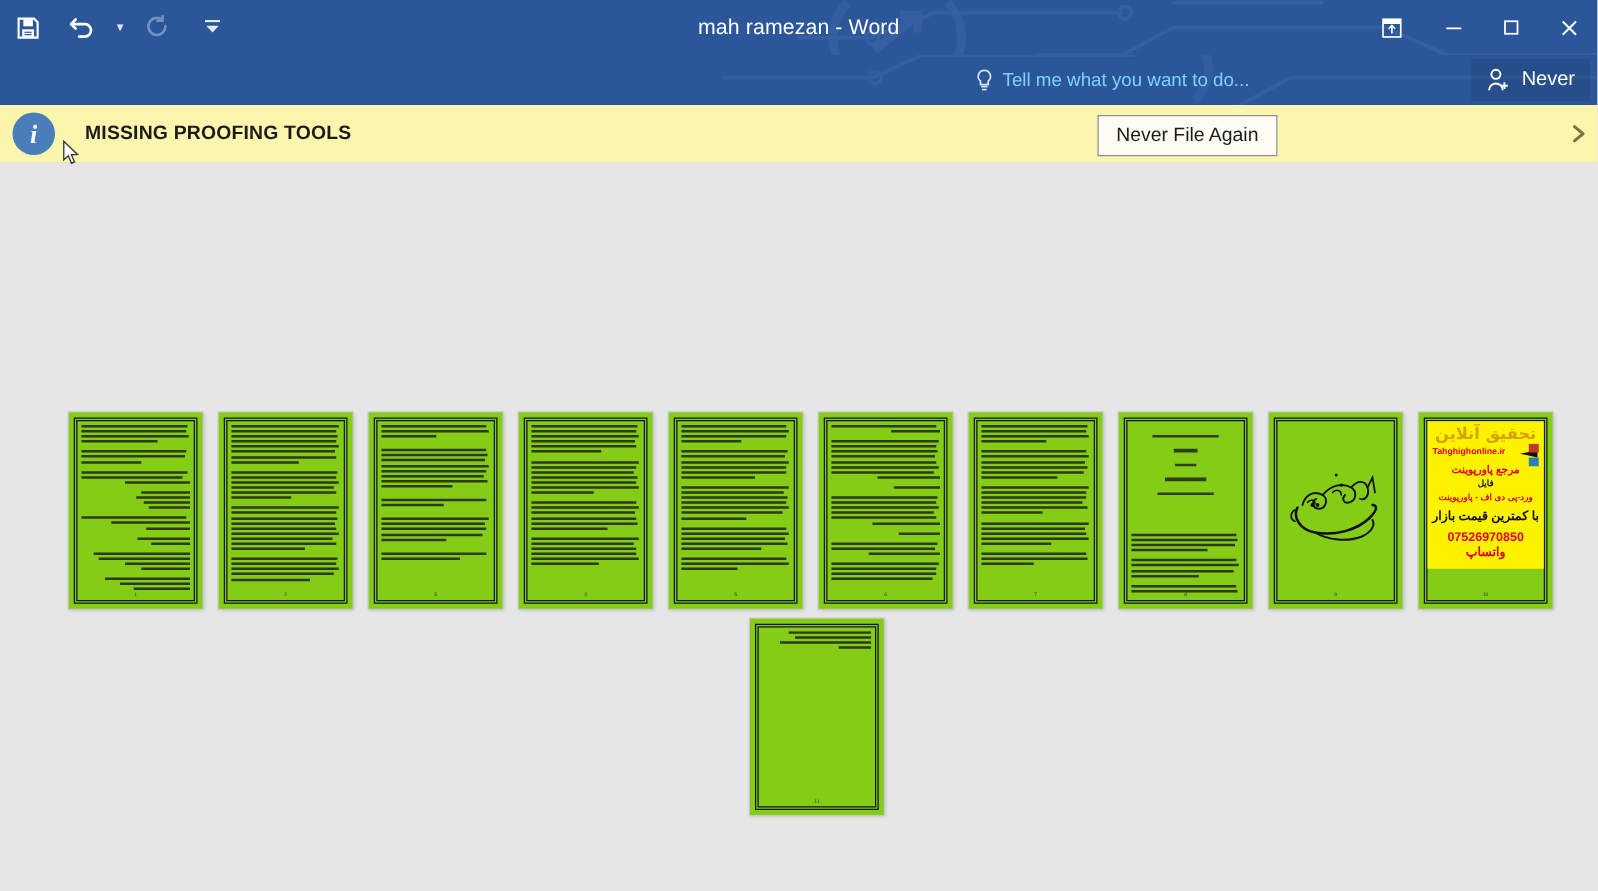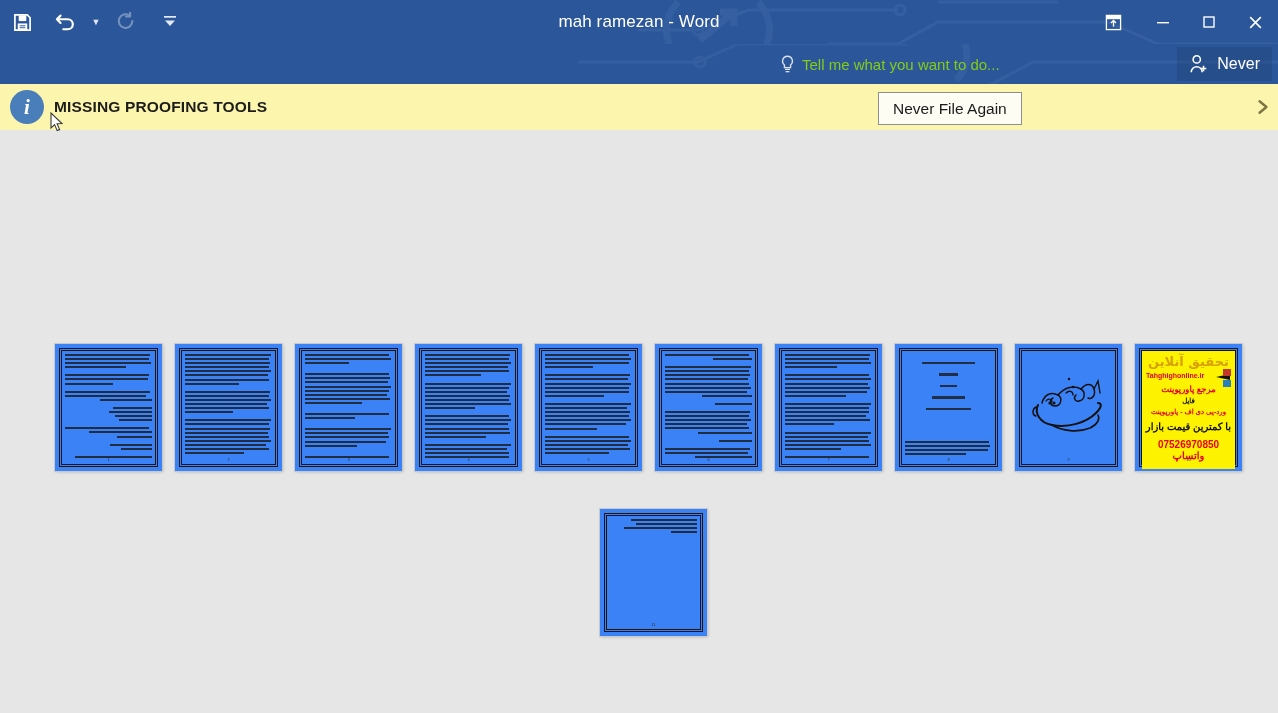--- a/index.html
+++ b/index.html
@@ -50,42 +50,42 @@
   .tabs{position:absolute;left:0;top:0;height:40px;display:flex;align-items:center;}
   .tab{
     height:40px;display:flex;align-items:center;padding:0 14px;
     color:#fff;font-size:15px;cursor:pointer;white-space:nowrap;
   }
   .tab:first-child{padding-left:26px;padding-right:22px;}
   .tellme{
     position:absolute;left:780px;top:0;height:40px;
     display:flex;align-items:center;gap:7px;cursor:text;
   }
-  .tellme .txt{color:#84cc16;font-size:15px;font-style:normal;}
+  .tellme .txt{color:#7dd3fc;font-size:15px;font-style:normal;}
   .share{
     position:absolute;right:6px;top:3px;height:34px;
     display:flex;align-items:center;gap:8px;padding:0 12px;
     color:#fff;font-size:16px;cursor:pointer;
     background:rgba(0,0,0,.10);
   }
 
   
   .msgbar{
     position:absolute;left:0;top:84px;width:1278px;height:46px;
     background:#fcf5ad;border-bottom:1px solid #d9d2a0;
     display:flex;align-items:center;
   }
   .msg-info{
     margin-left:10px;width:34px;height:34px;border-radius:50%;
     background:#4a7ebb;color:#fff;font-size:21px;font-style:italic;
     font-family:"Liberation Serif",serif;font-weight:bold;
     display:flex;align-items:center;justify-content:center;flex:0 0 auto;
   }
   .msg-strong{
-    margin-left:10px;color:#1c1c1c;font-size:15.5px;font-weight:bold;
+    margin-left:24px;color:#1c1c1c;font-size:15.5px;font-weight:bold;
     letter-spacing:.15px;white-space:nowrap;
   }
   .msg-text{
     margin-left:12px;color:#333;font-size:15.5px;white-space:nowrap;
   }
   .msg-btn{
     position:absolute;left:878px;top:92px;height:31px;
     padding:0 14px;background:#fdfdf4;border:1px solid #8f8f8f;
     display:flex;align-items:center;justify-content:center;
     font-size:15.5px;color:#1b1b1b;cursor:pointer;
@@ -131,23 +131,23 @@
   .canvas{
     position:absolute;left:0;top:130px;width:1278px;height:583px;
     background:#e6e6e6;overflow:hidden;
   }
   .pages-row{
     position:absolute;display:flex;gap:13px;
   }
   .row1{left:55px;top:200px;}
   .row2{left:600px;top:365px;}
   .page{
-    width:107px;height:127px;background:#3b82f6;
+    width:107px;height:157px;background:#84cc16;
     box-shadow:0 0 0 1px #c9c9c9, 1px 1px 3px rgba(0,0,0,.22);
-    position:relative;overflow:hidden;margin-top:14px;
+    position:relative;overflow:hidden;
   }
   .page .inner-border{
     position:absolute;left:4px;top:4px;right:4px;bottom:4px;
     border:1.5px solid #141414;
   }
   .page .inner-border2{
     position:absolute;left:6px;top:6px;right:6px;bottom:6px;
     border:0.8px solid #141414;
   }
   .page .body{

